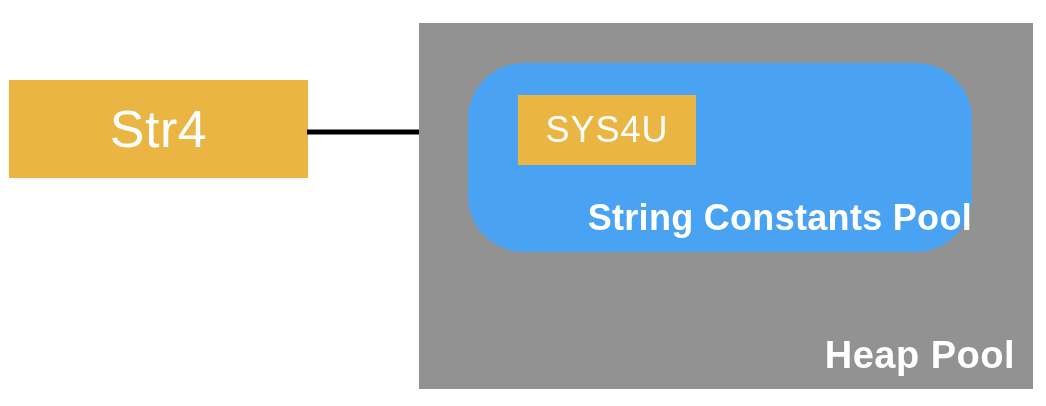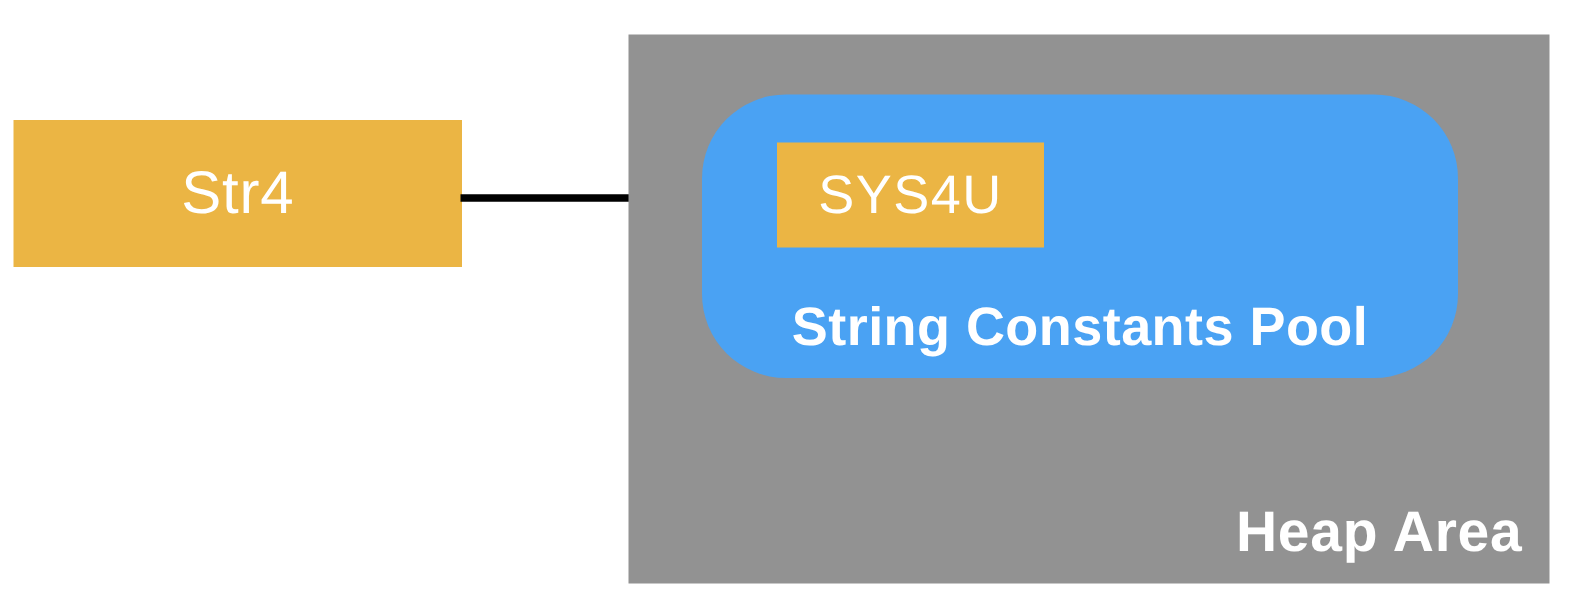--- a/index.html
+++ b/index.html
@@ -23,21 +23,21 @@
     top: 80px;
     width: 299px;
     height: 98px;
     background: #EBB544;
     display: flex;
     align-items: center;
     justify-content: center;
   }
   .var-box .label {
     color: #ffffff;
-    font-size: 40px;
+    font-size: 52px;
     font-weight: 400;
     letter-spacing: 0.5px;
   }
 
   
   .arrow {
     position: absolute;
     left: 306px;
     top: 117px;
     width: 214px;
@@ -71,21 +71,21 @@
     width: 504px;
     height: 189px;
     background: #4AA2F3;
     border-radius: 56px;
   }
   .pool-label {
     position: absolute;
     left: 0;
     right: 0;
     bottom: 13px;
-    text-align: center;
+    text-align: right;
     color: #ffffff;
     font-size: 36px;
     font-weight: 700;
     letter-spacing: 0.3px;
   }
 
   
   .string-obj {
     position: absolute;
     left: 50px;   
@@ -122,16 +122,16 @@
 
     <div class="pool">
 
       <div class="string-obj">
         <span class="label">SYS4U</span>
       </div>
 
       <div class="pool-label">String Constants Pool</div>
     </div>
 
-    <div class="heap-label">Heap Area</div>
+    <div class="heap-label">Heap Pool</div>
   </div>
 
 </div>
 
 </body></html>

